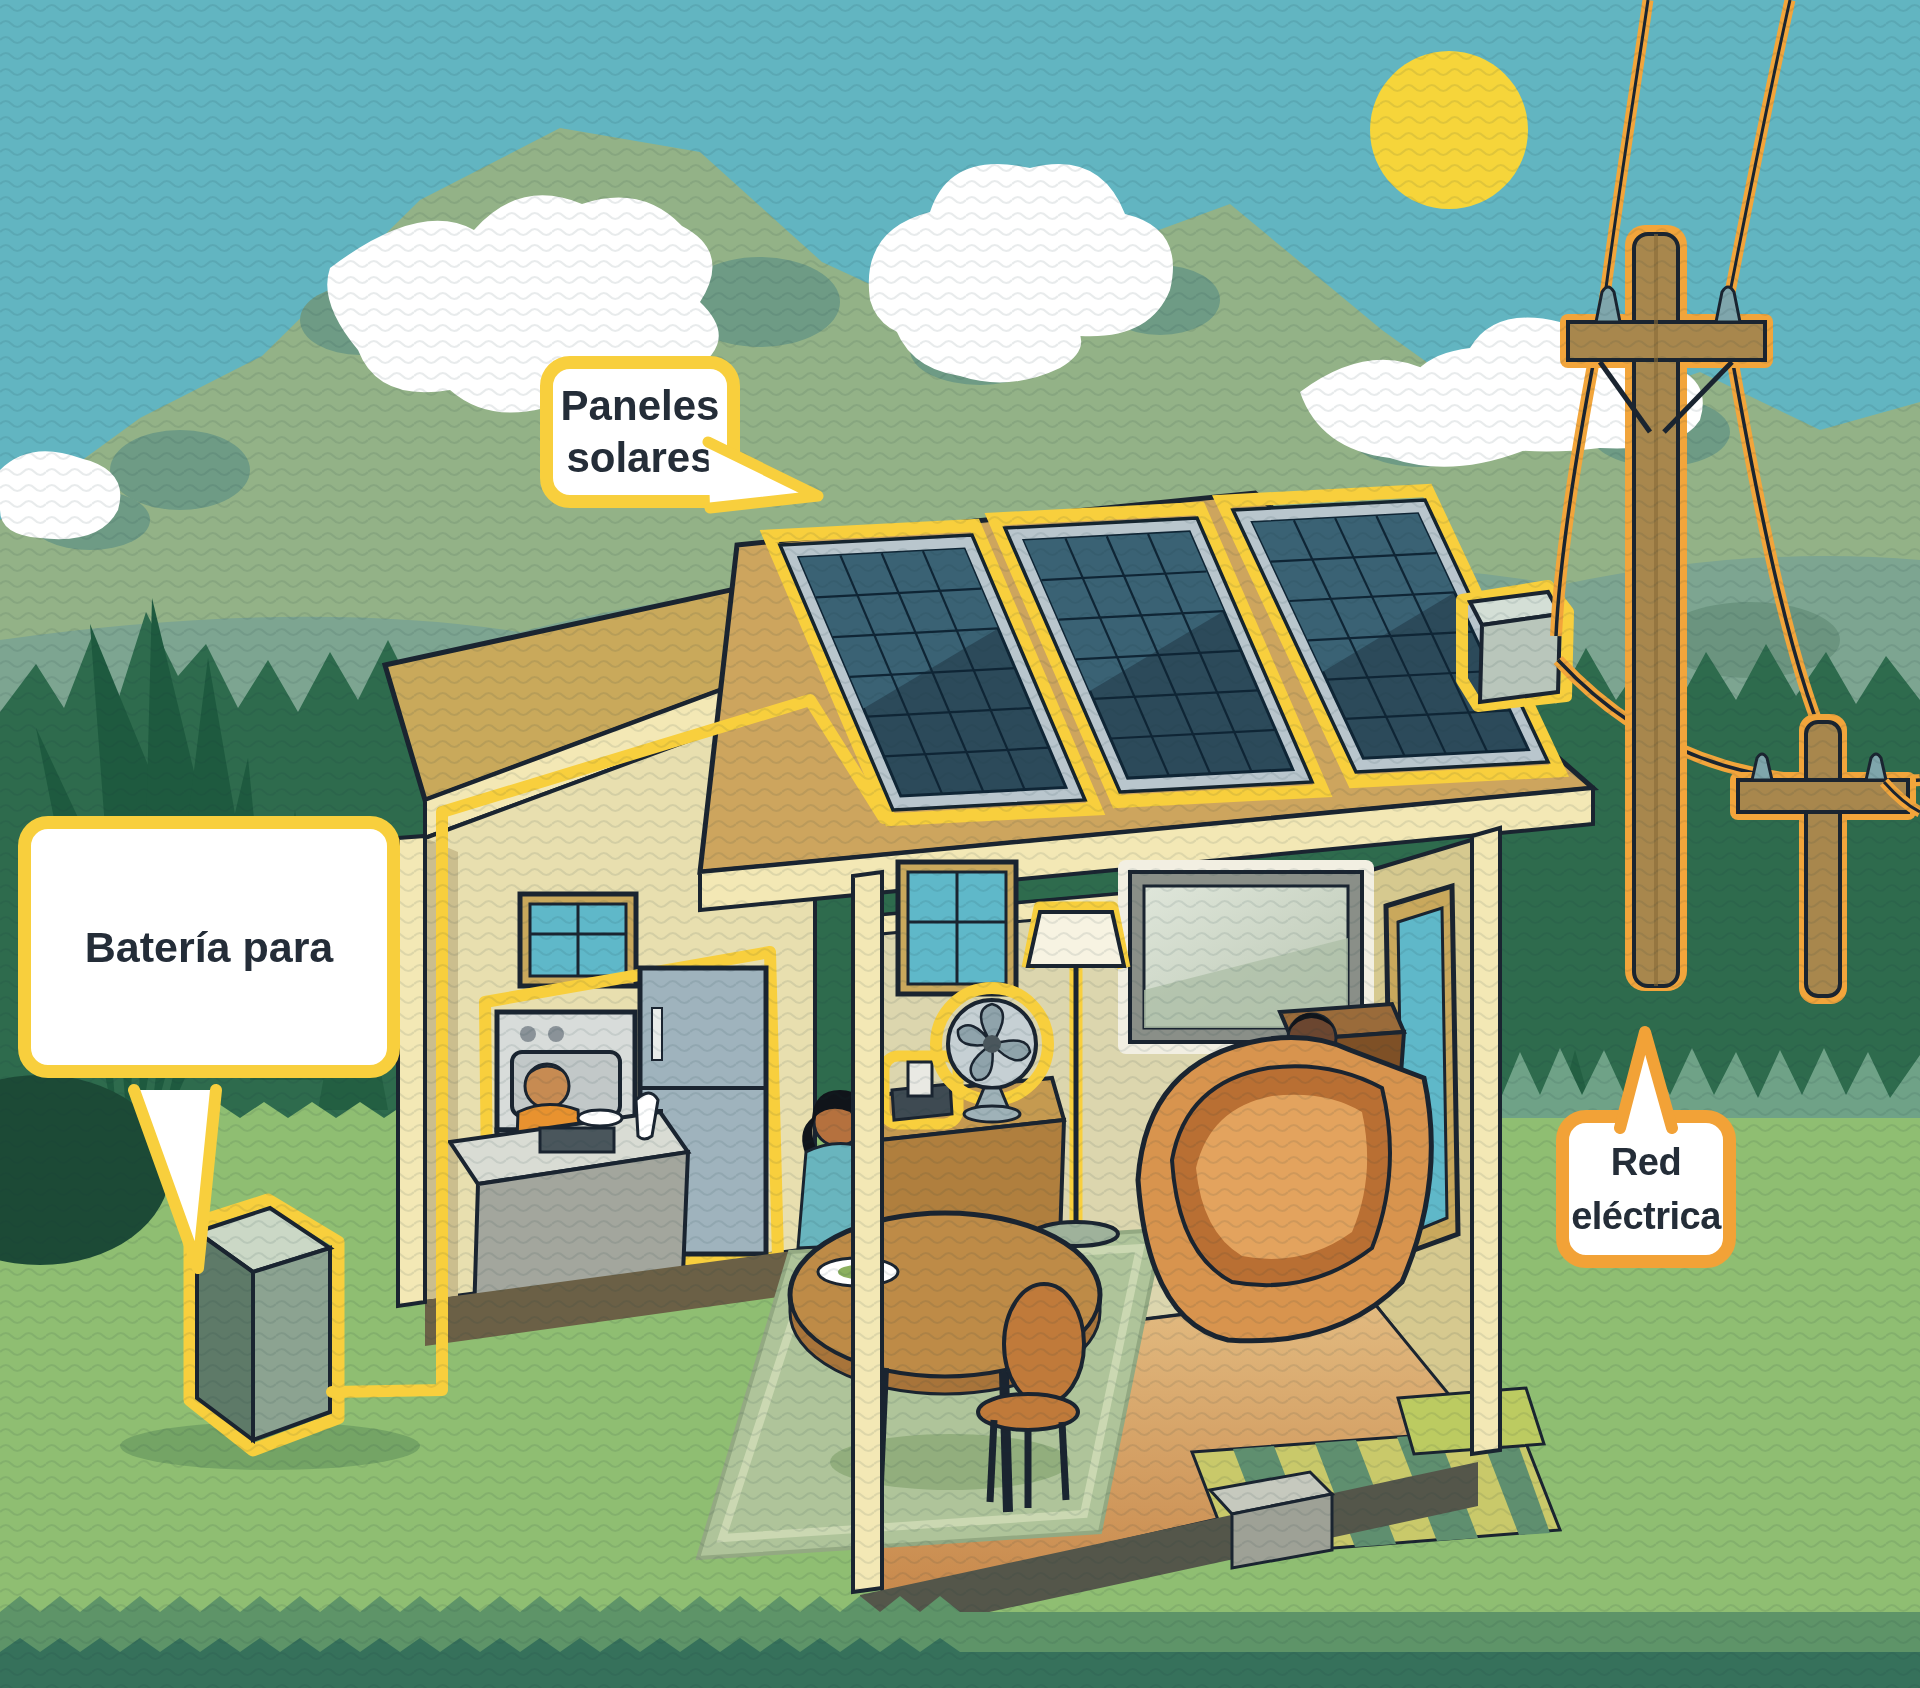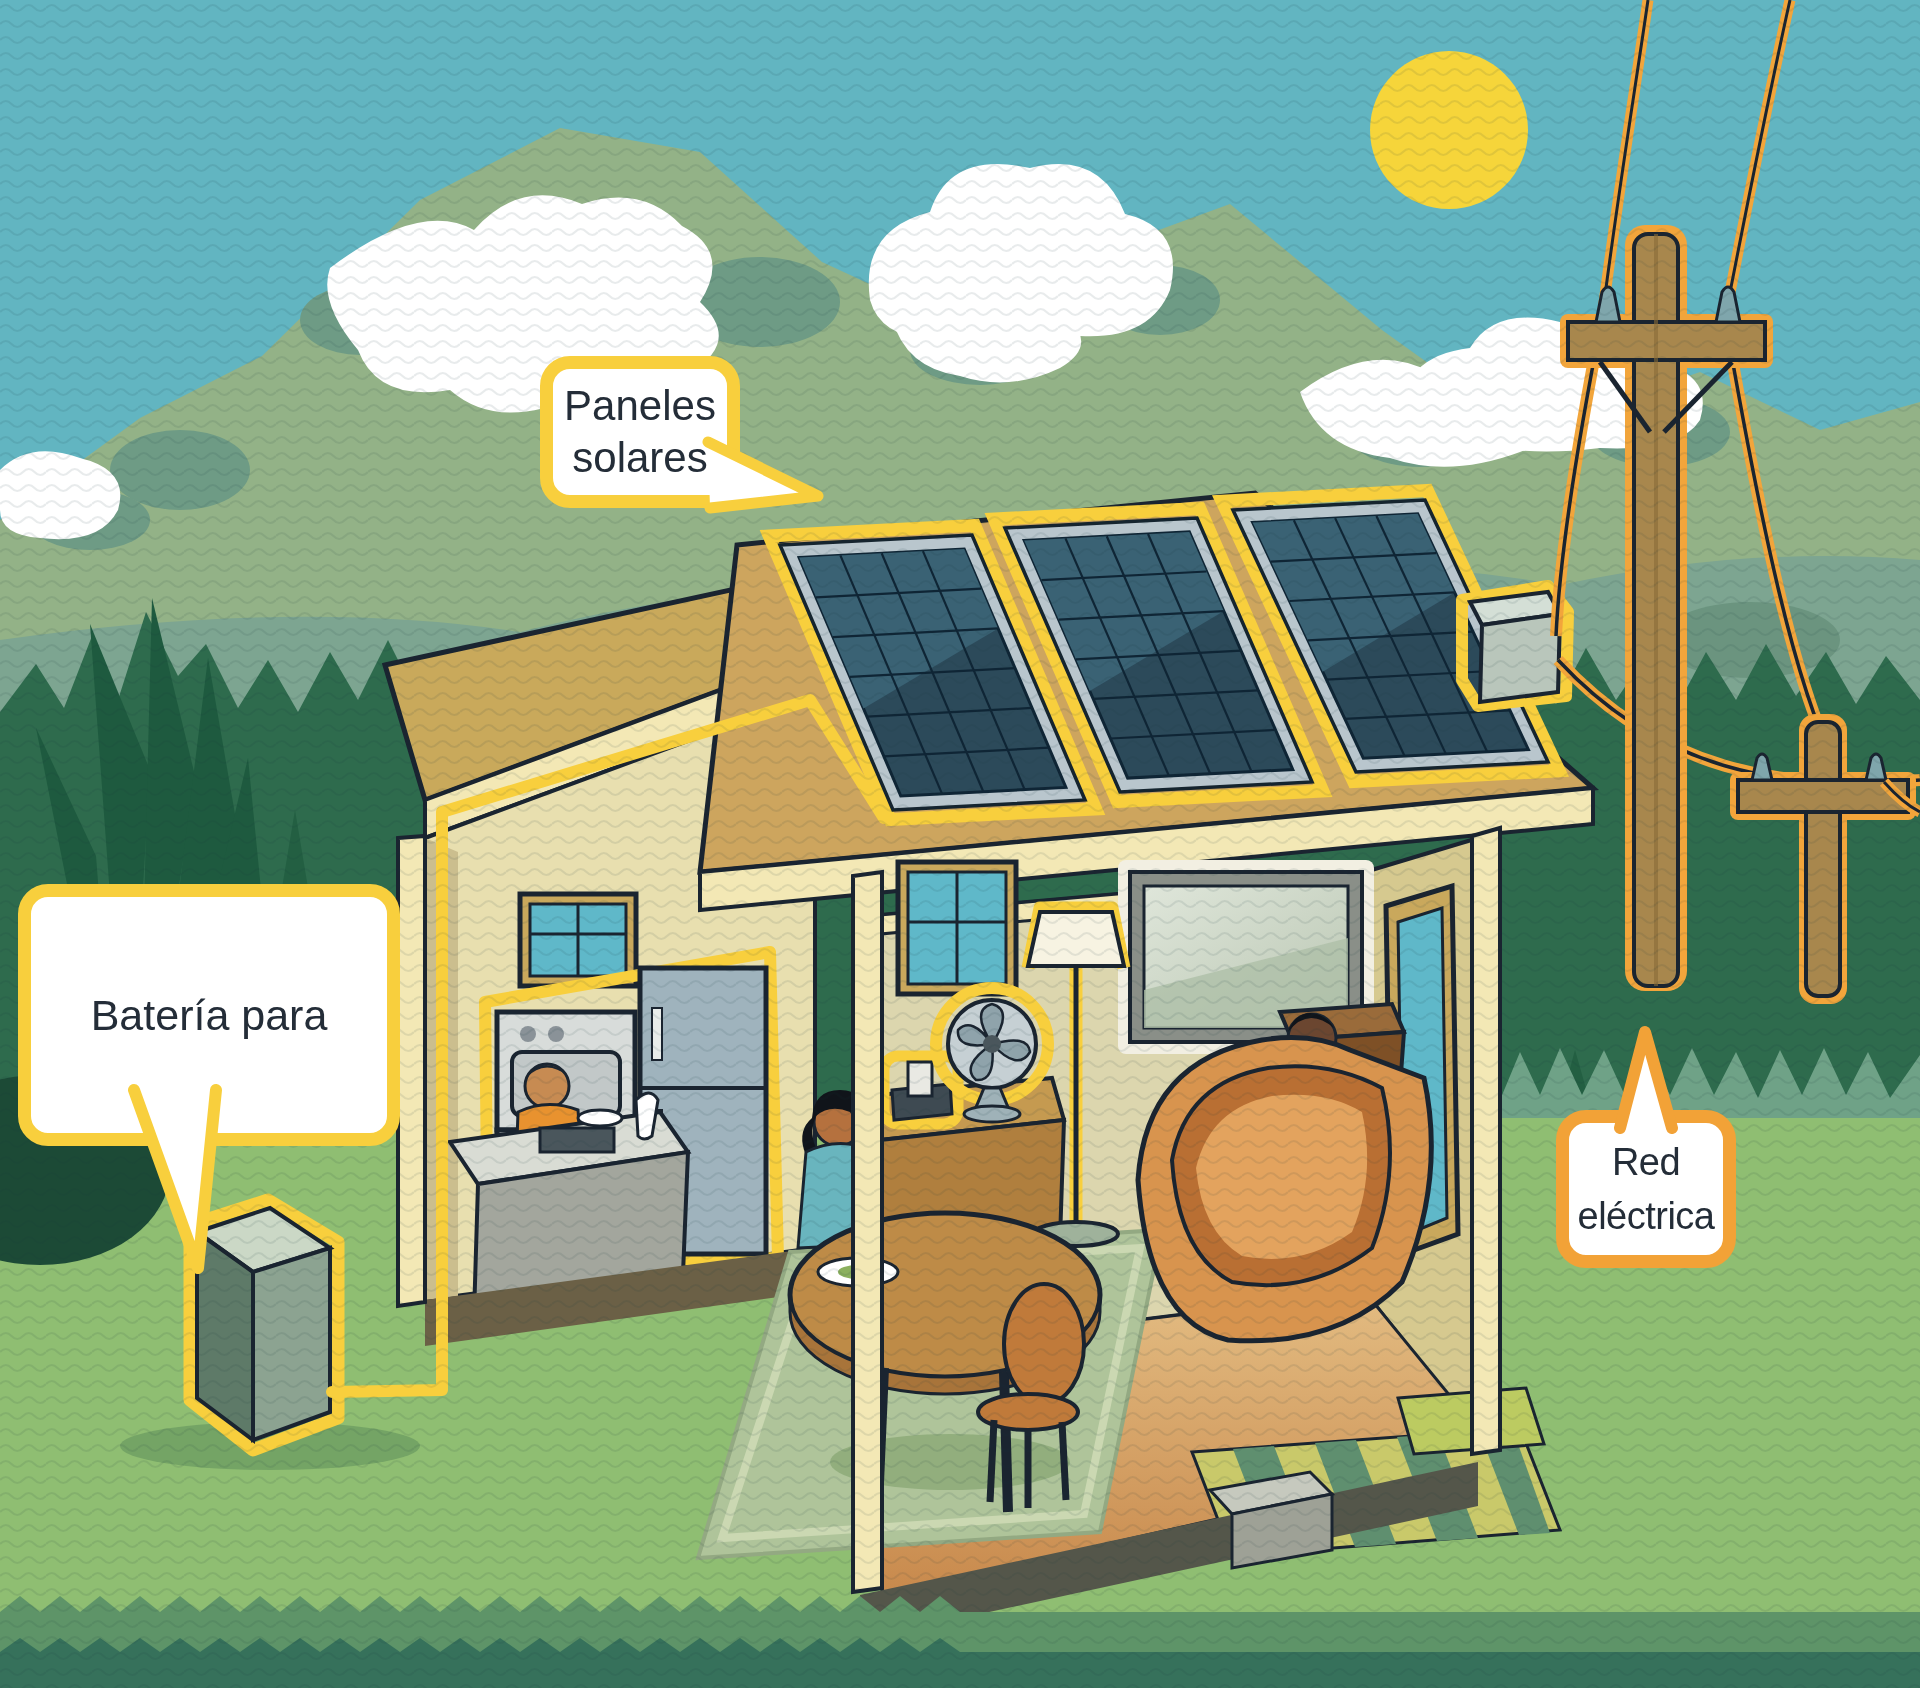--- a/index.html
+++ b/index.html
@@ -1,24 +1,24 @@
 <!DOCTYPE html>
 <html><head>
 <meta charset="utf-8">
 <style>
   html,body{margin:0;padding:0;background:#fff;}
   #stage{position:relative;width:1920px;height:1688px;overflow:hidden;font-family:"Liberation Sans",sans-serif;}
   #scene{position:absolute;left:0;top:0;width:1920px;height:1688px;}
   .callout{position:absolute;box-sizing:border-box;background:#fff;display:flex;flex-direction:column;
-           align-items:center;justify-content:center;text-align:center;color:#242D38;z-index:6;}
+           align-items:center;justify-content:center;text-align:center;color:#242D38;z-index:6;font-weight:bold;}
   .callout.yellow{border:13px solid #F8CF3D;border-radius:30px;}
   .callout.orange{border:13px solid #F2A237;border-radius:30px;}
   .callout span{display:block;white-space:nowrap;}
   #callout-panels{left:540px;top:356px;width:200px;height:152px;font-size:42px;line-height:52px;}
-  #callout-battery{left:18px;top:884px;width:382px;height:262px;font-size:43px;line-height:60px;}
+  #callout-battery{left:18px;top:816px;width:382px;height:262px;font-size:43px;line-height:60px;}
   #callout-grid{left:1556px;top:1110px;width:180px;height:158px;font-size:38px;line-height:54px;letter-spacing:-0.5px;}
   .tail{position:absolute;z-index:7;pointer-events:none;}
 </style>
 </head>
 <body>
 
 <div id="stage">
 
 <svg id="scene" viewBox="0 0 1920 1688">
   <defs>

